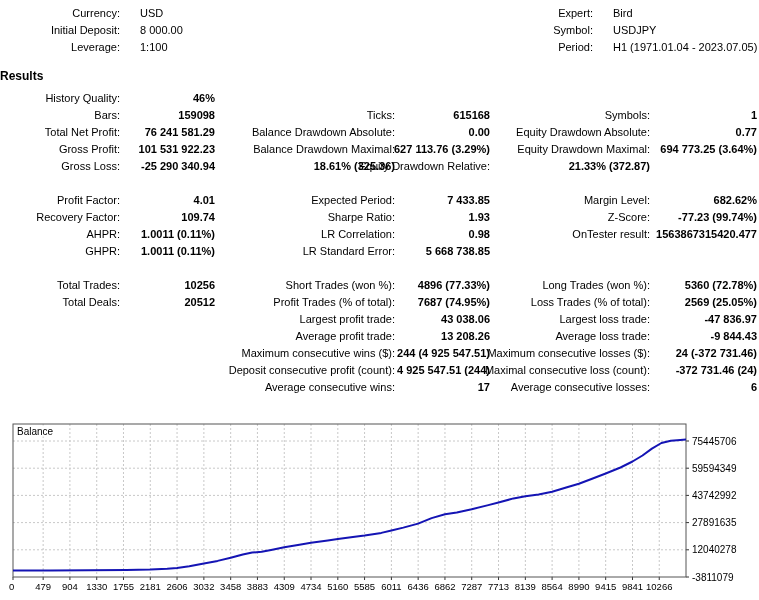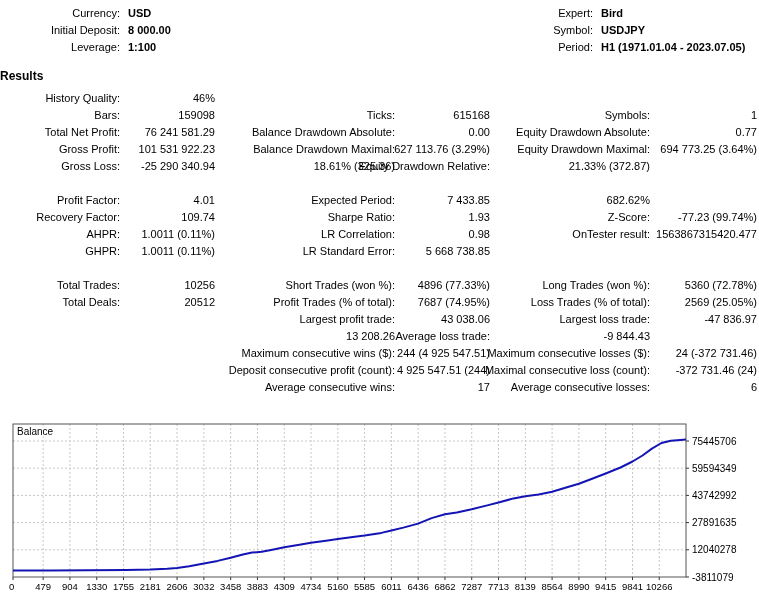--- a/index.html
+++ b/index.html
@@ -2,31 +2,31 @@
 <html><head>
 <meta charset="utf-8">
 <style>
   *{box-sizing:border-box;margin:0;padding:0}
   html,body{background:#fff}
   body{width:759px;height:600px;position:relative;overflow:hidden;
        font-family:"Liberation Sans",sans-serif;font-size:11px;color:#000}
   .hdr{position:absolute;top:4px}
   .hrow{display:flex;height:17px;align-items:center}
   .hlab{text-align:right;display:flex;justify-content:flex-end}
-  .hval{font-weight:bold;margin-left:8px;white-space:nowrap}
+  .hval{font-weight:normal;margin-left:20px;white-space:nowrap}
   #header-left{left:0}
   #header-left .hlab{width:120px}
   #header-right{left:438px}
   #header-right .hlab{width:155px}
   #results-title{position:absolute;top:69px;left:0;width:734px;text-align:left;
                  font-weight:bold;font-size:12px}
   #stats{position:absolute;top:89px;left:0;width:634px}
   .srow{display:grid;grid-template-columns:120px 95px 180px 95px 160px 107px;height:17px}
   .cell{display:flex;justify-content:flex-end;align-items:center;white-space:nowrap}
-  .val{font-weight:normal}
+  .val{font-weight:bold}
   .spacer{height:17px}
   #balance-chart{position:absolute;top:415px;left:0}
   svg text{font-family:"Liberation Sans",sans-serif;fill:#000}
 </style>
 </head>
 <body>
 
 <div id="header-left" class="hdr">
     <div class="hrow">
       <div class="hlab">Currency:</div>
@@ -97,20 +97,21 @@
       <div class="cell val">18.61% (325.36)</div>
       <div class="cell lab">Equity Drawdown Relative:</div>
       <div class="cell val">21.33% (372.87)</div>
     </div>
     <div class="spacer"></div>
     <div class="srow">
       <div class="cell lab">Profit Factor:</div>
       <div class="cell val">4.01</div>
       <div class="cell lab">Expected Period:</div>
       <div class="cell val">7 433.85</div>
+      <div class="cell lab">Margin Level:</div>
       <div class="cell val">682.62%</div>
     </div>
     <div class="srow">
       <div class="cell lab">Recovery Factor:</div>
       <div class="cell val">109.74</div>
       <div class="cell lab">Sharpe Ratio:</div>
       <div class="cell val">1.93</div>
       <div class="cell lab">Z-Score:</div>
       <div class="cell val">-77.23 (99.74%)</div>
     </div>
@@ -151,20 +152,21 @@
       <div class="cell lab"></div>
       <div class="cell val"></div>
       <div class="cell lab">Largest profit trade:</div>
       <div class="cell val">43 038.06</div>
       <div class="cell lab">Largest loss trade:</div>
       <div class="cell val">-47 836.97</div>
     </div>
     <div class="srow">
       <div class="cell lab"></div>
       <div class="cell val"></div>
+      <div class="cell lab">Average profit trade:</div>
       <div class="cell val">13 208.26</div>
       <div class="cell lab">Average loss trade:</div>
       <div class="cell val">-9 844.43</div>
     </div>
     <div class="srow">
       <div class="cell lab"></div>
       <div class="cell val"></div>
       <div class="cell lab">Maximum consecutive wins ($):</div>
       <div class="cell val">244 (4 925 547.51)</div>
       <div class="cell lab">Maximum consecutive losses ($):</div>

